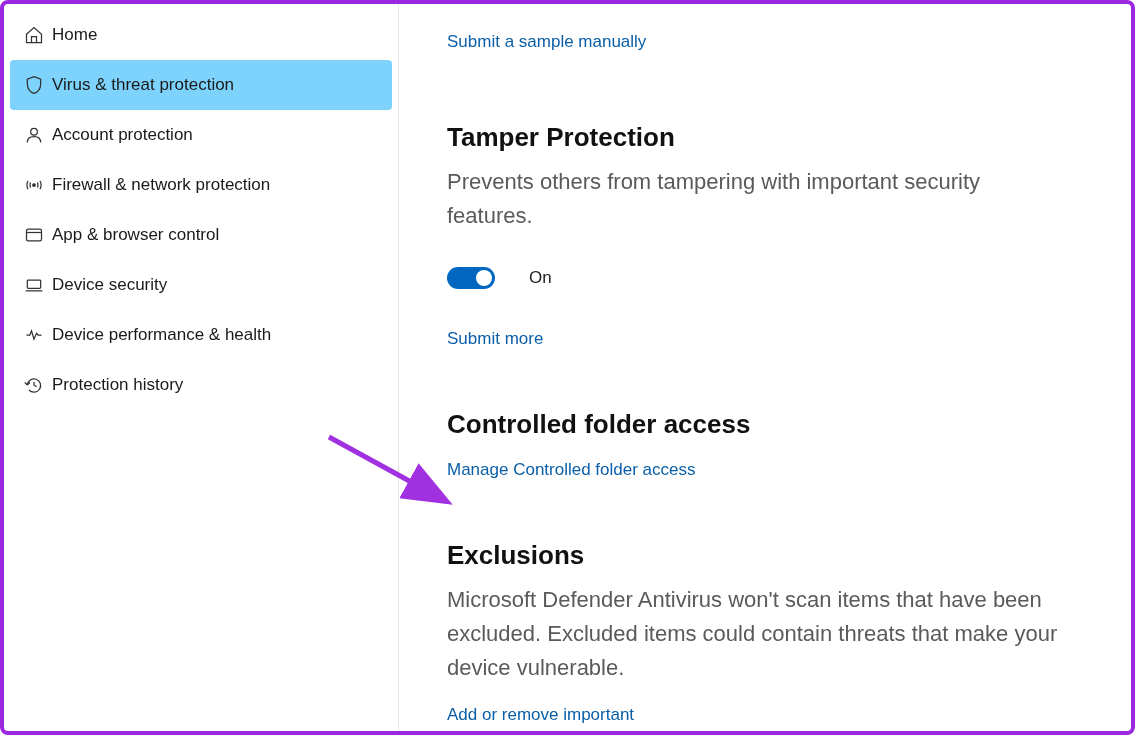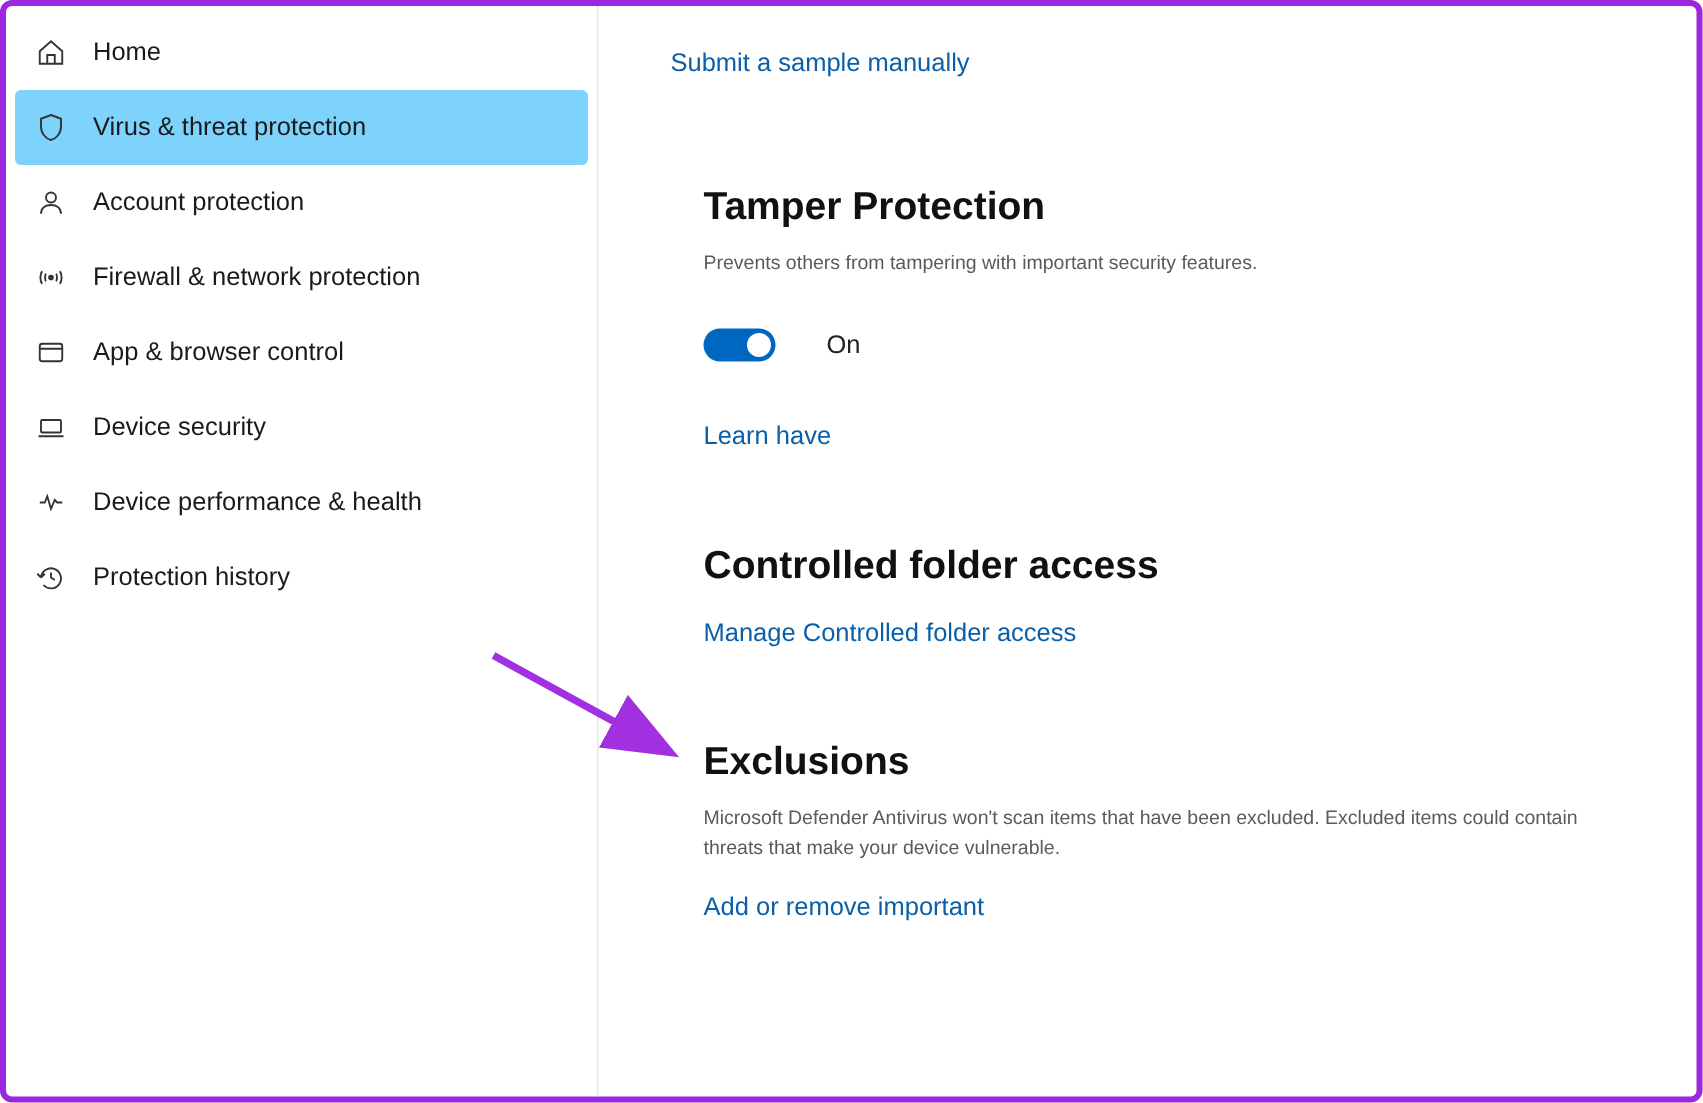--- a/index.html
+++ b/index.html
@@ -23,21 +23,21 @@
   .sidebar {
     width: 395px;
     border-right: 1px solid #e6e6e6;
     padding-top: 6px;
   }
   .nav-item {
     display: flex;
     align-items: center;
     height: 50px;
     padding-left: 14px;
-    gap: 18px;
+    gap: 8px;
     cursor: pointer;
     border-radius: 4px;
     margin: 0 6px;
   }
   .nav-item.active {
     background: #7dd3fc;
   }
   .nav-icon {
     width: 20px;
     height: 20px;
@@ -57,29 +57,29 @@
     flex: 1;
     padding: 28px 48px 0 48px;
     overflow: hidden;
   }
   .link {
     color: #0a5fa8;
     font-size: 17px;
     cursor: pointer;
     display: inline-block;
   }
-  .section { margin-top: 60px; margin-left: 22px; }
+  .section { margin-top: 60px; }
   .section h2 {
     font-size: 26px;
     font-weight: 600;
     color: #111;
     margin-bottom: 12px;
   }
   .section p.desc {
-    font-size: 13px;
+    font-size: 22px;
     color: #5a5a5a;
     line-height: 1.55;
     max-width: 620px;
   }
   .toggle-row {
     display: flex;
     align-items: center;
     gap: 34px;
     margin-top: 34px;
   }
@@ -205,21 +205,21 @@
     <a class="link">Submit a sample manually</a>
 
     <div class="section" style="margin-top:70px;">
       <h2>Tamper Protection</h2>
       <p class="desc">Prevents others from tampering with important security features.</p>
       <div class="toggle-row">
         <div class="toggle"></div>
         <span class="toggle-label">On</span>
       </div>
       <div class="learn-more">
-        <a class="link">Learn have</a>
+        <a class="link">Submit more</a>
       </div>
     </div>
 
     <div class="section">
       <h2>Controlled folder access</h2>
       <div class="section-link">
         <a class="link">Manage Controlled folder access</a>
       </div>
     </div>
 

